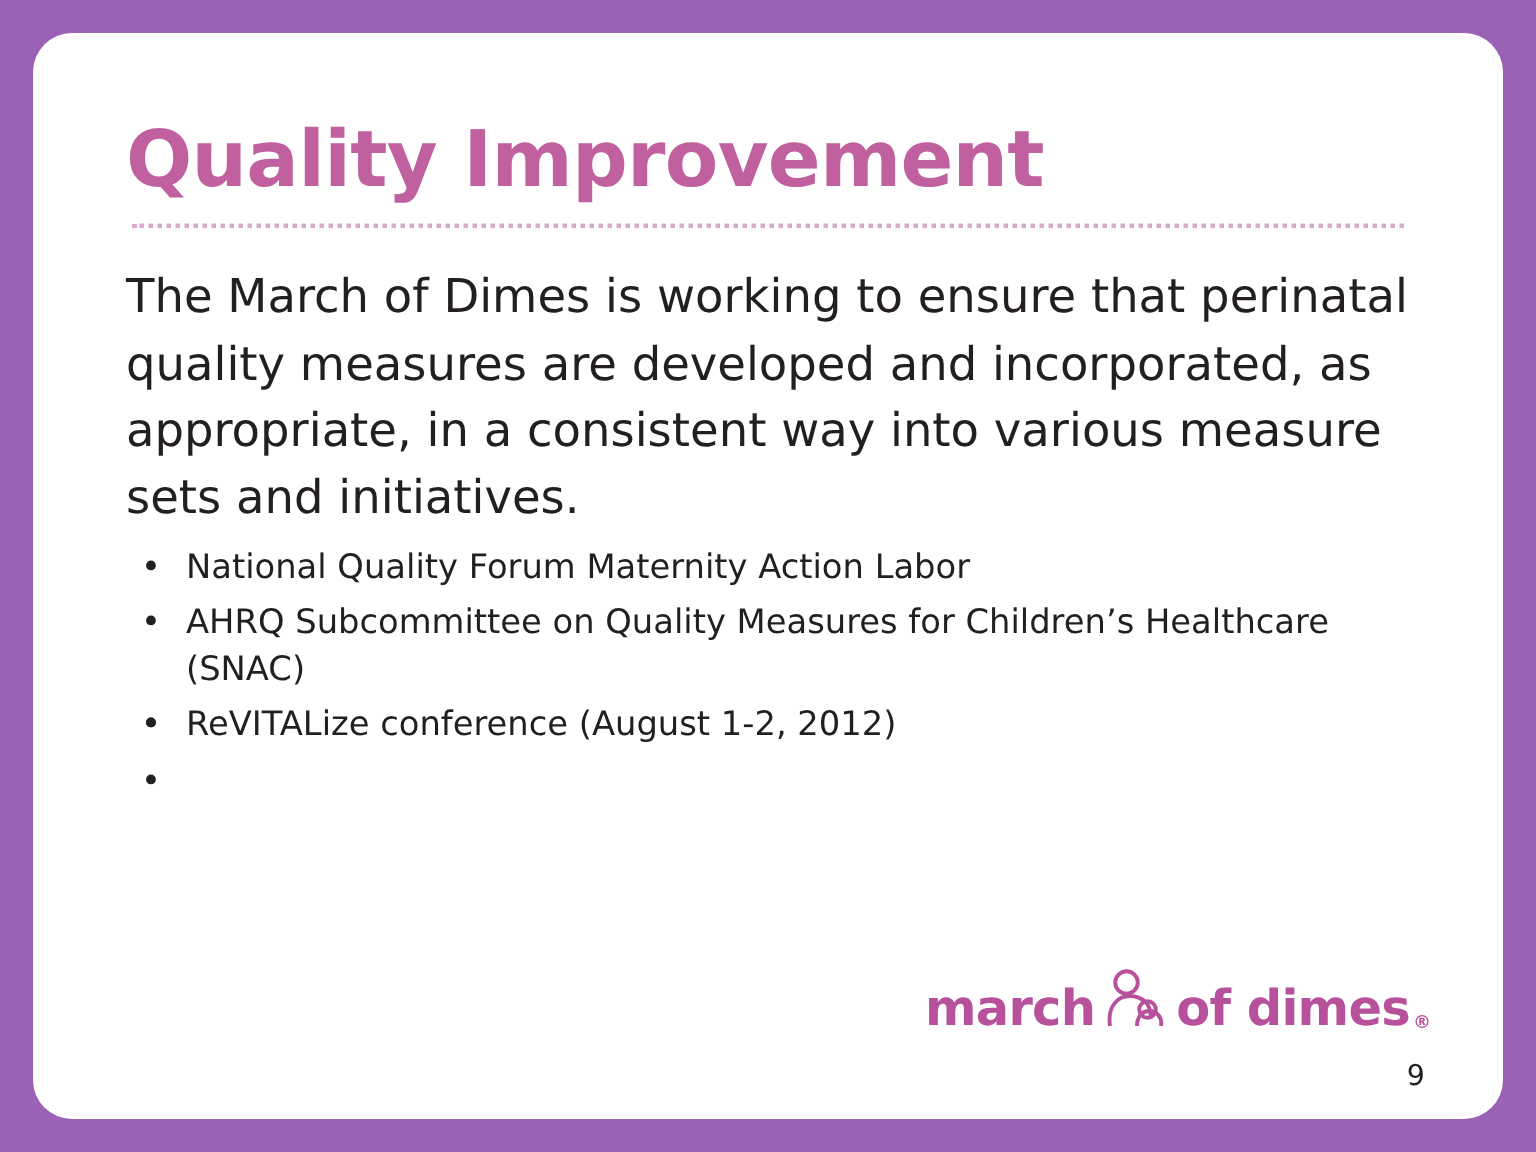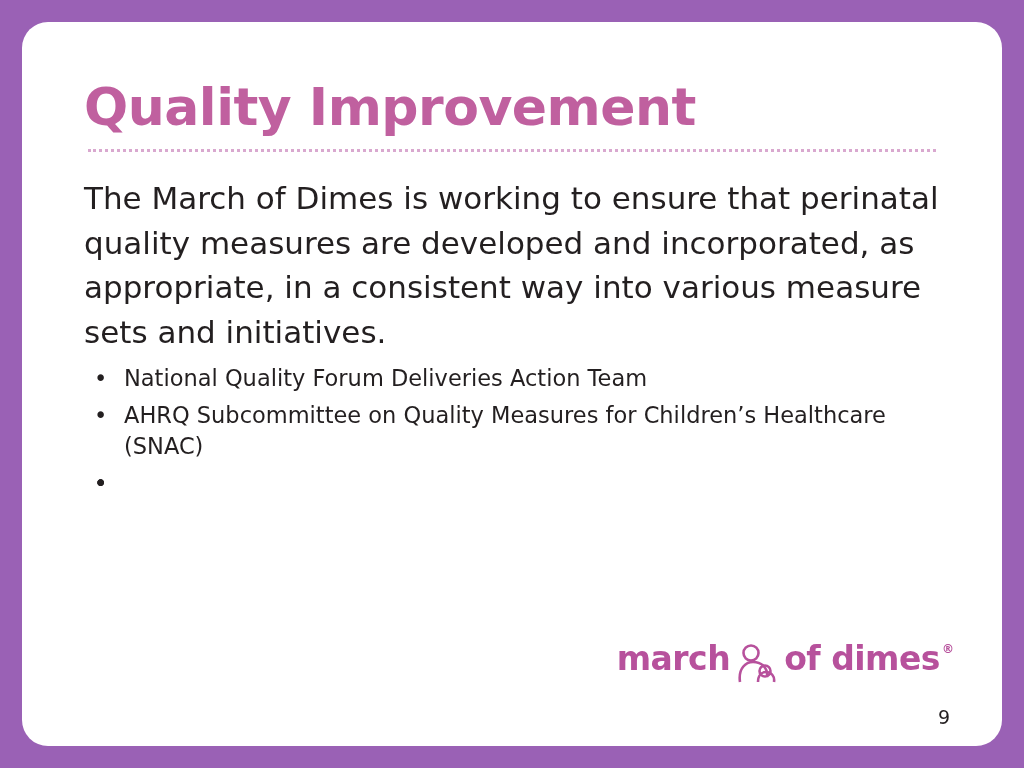--- a/index.html
+++ b/index.html
@@ -80,21 +80,21 @@
     font-size: 22.5px;
     line-height: 1.38;
     color: #231f20;
   }
 
   .logo-wrap {
     position: absolute;
     right: 48px;
     bottom: 58px;
     display: flex;
-    align-items: flex-start;
+    align-items: flex-end;
     height: 46px;
   }
 
   .logo-text-left,
   .logo-text-right {
     font-size: 33px;
     font-weight: bold;
     color: #b7519c;
     letter-spacing: -0.5px;
     line-height: 1;
@@ -131,31 +131,32 @@
 
     <h1 class="slide-title">Quality Improvement</h1>
 
     <div class="title-rule"></div>
 
     <p class="lead-paragraph">The March of Dimes is working to ensure that perinatal quality measures are developed and incorporated, as appropriate, in a consistent way into various measure sets and initiatives.</p>
 
     <ul class="bullet-list">
       <li class="bullet-item">
         <span class="dot">•</span>
-        <span>National Quality Forum Deliveries Action Team</span>
+        <span>National Quality Forum Maternity Action Labor</span>
       </li>
       <li class="bullet-item">
         <span class="dot">•</span>
         <span>AHRQ Subcommittee on Quality Measures for Children’s Healthcare (SNAC)</span>
       </li>
       <li class="bullet-item">
         <span class="dot">•</span>
       </li>
       <li class="bullet-item">
         <span class="dot">•</span>
+        <span>ReVITALize conference (August 1-2, 2012)</span>
       </li>
       <li class="bullet-item">
         <span class="dot">•</span>
       </li>
     </ul>
 
     <div class="logo-wrap">
       <span class="logo-text-left">march</span>
       <span class="logo-mark">
         <svg width="46" height="44" viewBox="0 0 46 44" xmlns="http://www.w3.org/2000/svg">

